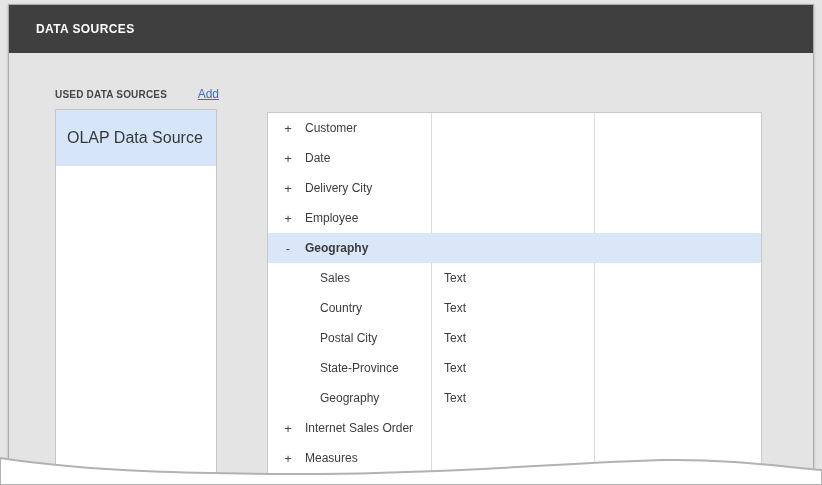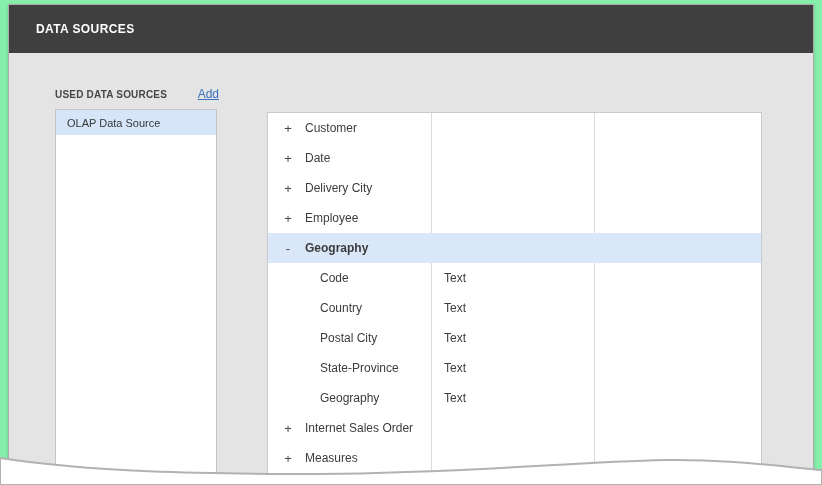--- a/index.html
+++ b/index.html
@@ -1,18 +1,18 @@
 <!DOCTYPE html>
 <html><head>
 <meta charset="utf-8">
 <style>
   html,body{margin:0;padding:0;background:#ffffff;}
   .stage{
     position:relative;width:822px;height:485px;overflow:hidden;
-    background:#86efac;font-family:"Liberation Sans",sans-serif;
+    background:#e5e5e5;font-family:"Liberation Sans",sans-serif;
     -webkit-font-smoothing:antialiased;
   }
   .panel{
     position:absolute;left:8px;top:4px;width:804px;height:472px;
     background:#e4e4e4;border:1px solid #acacac;
     box-shadow:0 1px 3px rgba(0,0,0,.20);
   }
   .panel-header{
     position:absolute;left:0;top:0;right:0;height:48px;
     background:#3f3f3f;display:flex;align-items:center;
@@ -25,22 +25,22 @@
     position:absolute;left:46px;top:84px;width:164px;
     display:flex;justify-content:space-between;align-items:center;
   }
   .used-label{font-size:10px;font-weight:bold;color:#474747;letter-spacing:.2px;}
   .add-link{font-size:12px;color:#3b6fc0;text-decoration:underline;cursor:pointer;line-height:11px;}
   .source-list{
     position:absolute;left:46px;top:104px;width:162px;height:368px;
     background:#ffffff;border:1px solid #c6c6c6;box-sizing:border-box;
   }
   .source-item{
-    height:25px;display:flex;align-items:center;padding-left:11px;
-    font-size:11px;color:#383838;cursor:pointer;
+    height:56px;display:flex;align-items:center;padding-left:11px;
+    font-size:16px;color:#383838;cursor:pointer;
   }
   .source-item.selected{background:#d6e5f8;}
   .tree{
     position:absolute;left:258px;top:107px;width:495px;height:366px;
     background:#ffffff;border:1px solid #c9c9c9;box-sizing:border-box;overflow:hidden;
   }
   .col-divider{position:absolute;top:0;bottom:0;width:1px;background:#dcdcdc;}
   .col-divider.d1{left:163px;}
   .col-divider.d2{left:326px;}
   .trow{
@@ -95,21 +95,21 @@
         </div>
         <div class="trow group">
           <span class="expander">+</span>
           <span class="tlabel">Employee</span>
         </div>
         <div class="trow group selected">
           <span class="expander">-</span>
           <span class="tlabel">Geography</span>
         </div>
         <div class="trow field">
-          <span class="tlabel">Code</span>
+          <span class="tlabel">Sales</span>
           <span class="ttype">Text</span>
         </div>
         <div class="trow field">
           <span class="tlabel">Country</span>
           <span class="ttype">Text</span>
         </div>
         <div class="trow field">
           <span class="tlabel">Postal City</span>
           <span class="ttype">Text</span>
         </div>

